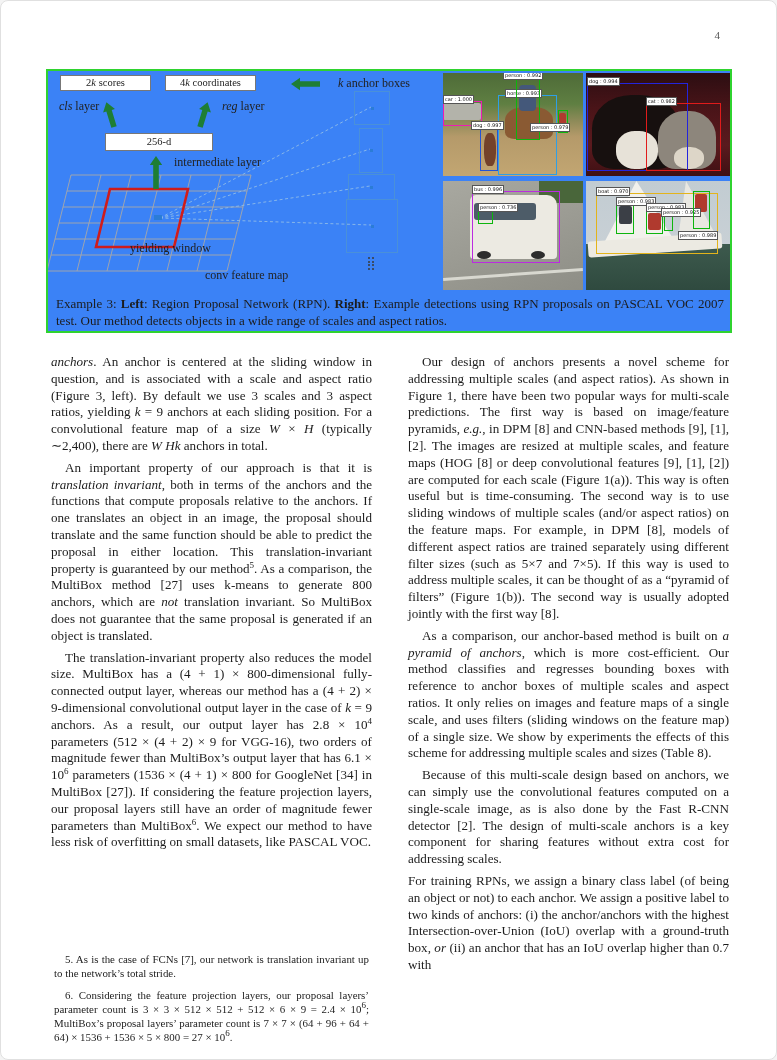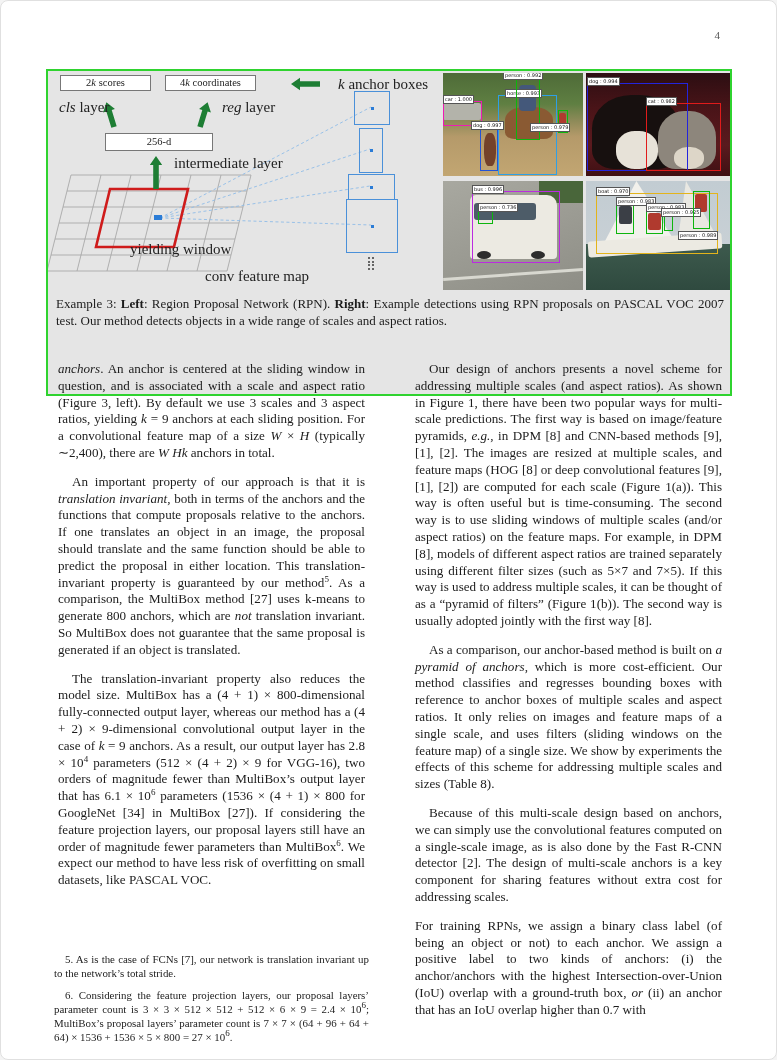--- a/index.html
+++ b/index.html
@@ -2,45 +2,45 @@
 <html lang="en"><head>
 <meta charset="utf-8">
 <style>
   html,body{margin:0;padding:0;background:#f4f4f4;}
   .page{position:relative;width:777px;height:1060px;background:#fff;border:1px solid #e0e0e0;
         border-radius:8px;box-sizing:border-box;overflow:hidden;
         font-family:"Liberation Serif", serif;color:#1c1c1c;}
   .pagenum{position:absolute;top:28px;right:56px;font-size:11px;color:#555;}
 
   
-  .figure{position:absolute;left:45px;top:68px;width:686px;height:327px;
-          border:2px solid #000000;box-sizing:border-box;background:#e5e5e5;}
+  .figure{position:absolute;left:45px;top:68px;width:686px;height:264px;
+          border:2px solid #000000;box-sizing:border-box;background:#3b82f6;}
   .dbox{position:absolute;border:1px solid #777;background:#fff;font-size:10.5px;
         text-align:center;line-height:13px;white-space:nowrap;}
-  .dlabel{position:absolute;font-size:15px;white-space:nowrap;color:#222;}
+  .dlabel{position:absolute;font-size:12px;white-space:nowrap;color:#222;}
   .abox{position:absolute;border:1.6px solid #4a90d9;display:flex;align-items:center;justify-content:center;}
   .abox .adot{width:3px;height:3px;background:#2b7cd6;}
   .vdots{position:absolute;display:grid;grid-template-columns:2px 2px;grid-gap:1.5px;}
   .vdots i{width:2px;height:2px;background:#3a3a3a;border-radius:50%;}
   .diagram-svg{position:absolute;left:0;top:0;}
 
   
   .photo{position:absolute;overflow:hidden;background:#888;}
   .decor{position:absolute;}
   .det{position:absolute;border:1.8px solid #0db50d;box-sizing:border-box;z-index:2;}
   .chip{position:absolute;font-family:"DejaVu Sans",sans-serif;font-size:5px;line-height:6.5px;
         background:#fff;color:#111;border:0.5px solid #555;padding:0 1px;white-space:nowrap;z-index:4;}
 
   .caption{position:absolute;left:8px;top:225px;width:668px;font-size:13px;line-height:16.6px;
            text-align:justify;color:#1c1c1c;}
 
   
   .col{position:absolute;width:331px;text-align:justify;font-size:13.1px;line-height:16.8px;
        -webkit-hyphens:auto;hyphens:auto;}
-  .col p{margin:12px;text-indent:14px;}
+  .col p{margin:5px;text-indent:14px;}
   .col p.noindent{text-indent:0;}
   .runhead{font-weight:bold;margin:5px 0 3px;text-indent:0;}
   .subhead{font-family:"Liberation Sans",sans-serif;font-style:italic;font-weight:normal;
            font-size:12.6px;margin:7px 0 4px;text-indent:0;}
   .subhead .shnum{margin-right:14px;}
   sup{font-size:9px;line-height:0;}
   .footnotes{position:absolute;left:45px;top:944px;width:331px;font-size:10.9px;line-height:13.9px;
              text-align:justify;}
   .footnotes p{margin:8px;text-indent:11px;}
 </style>

